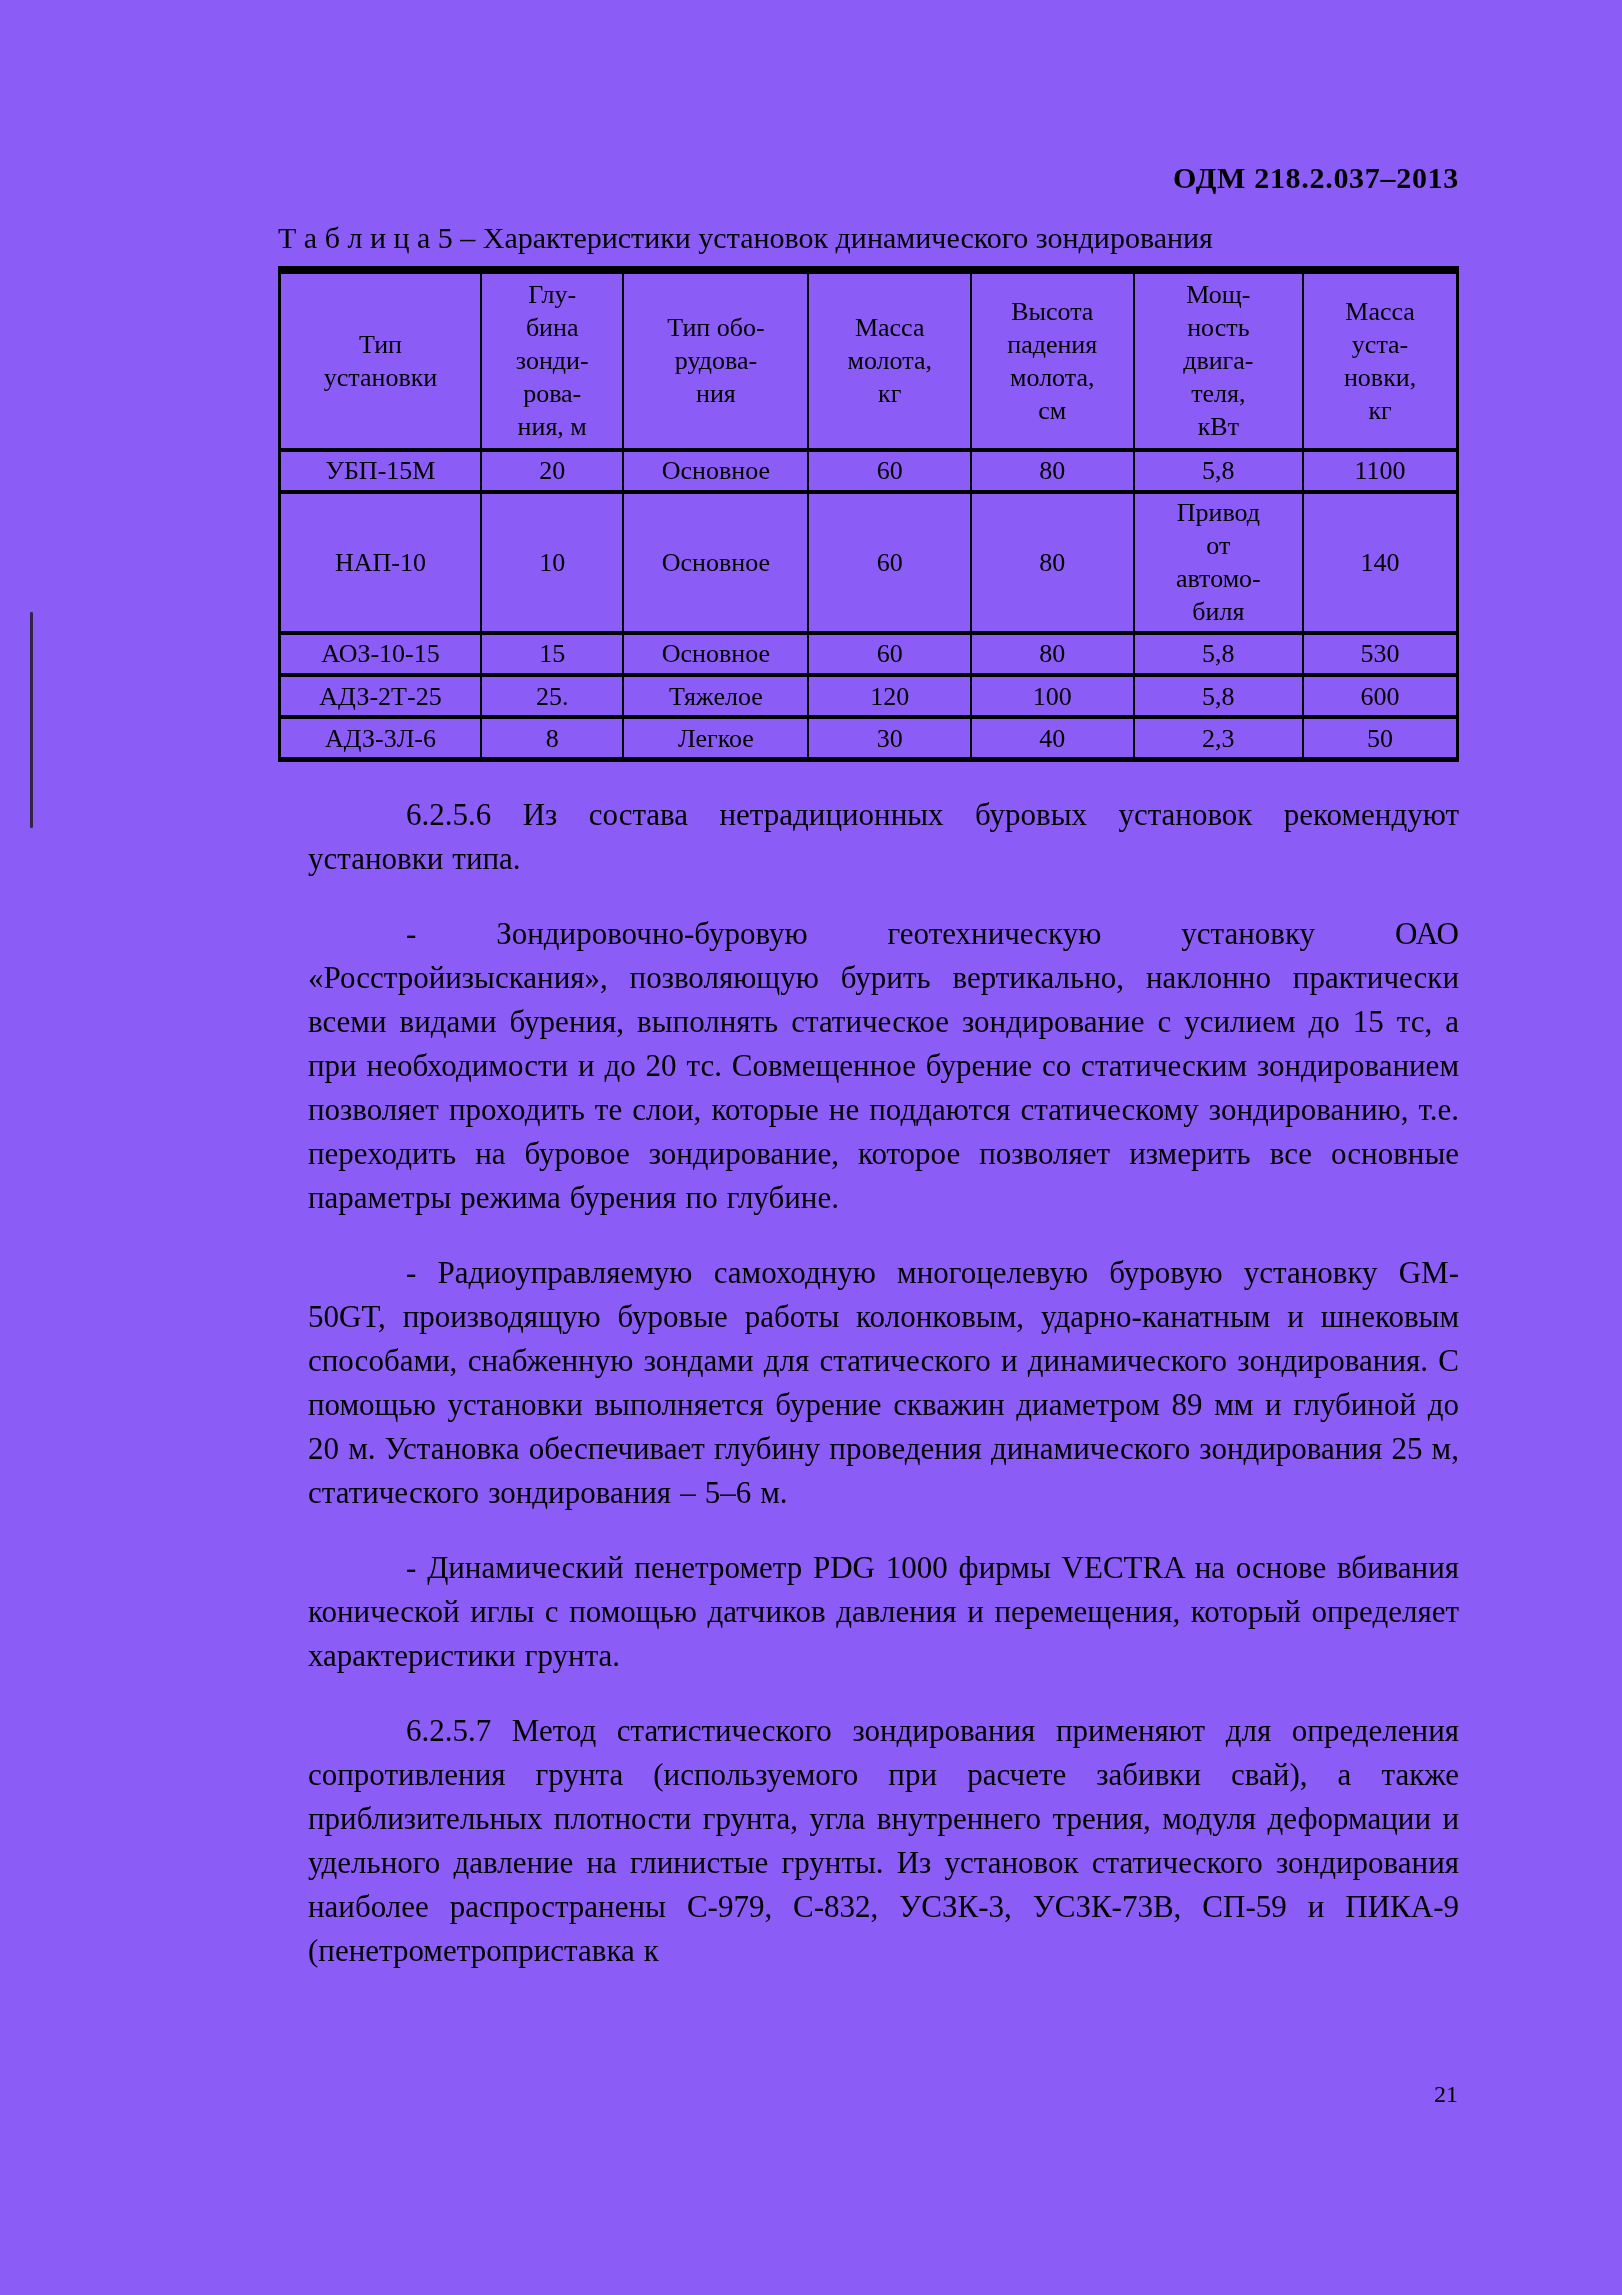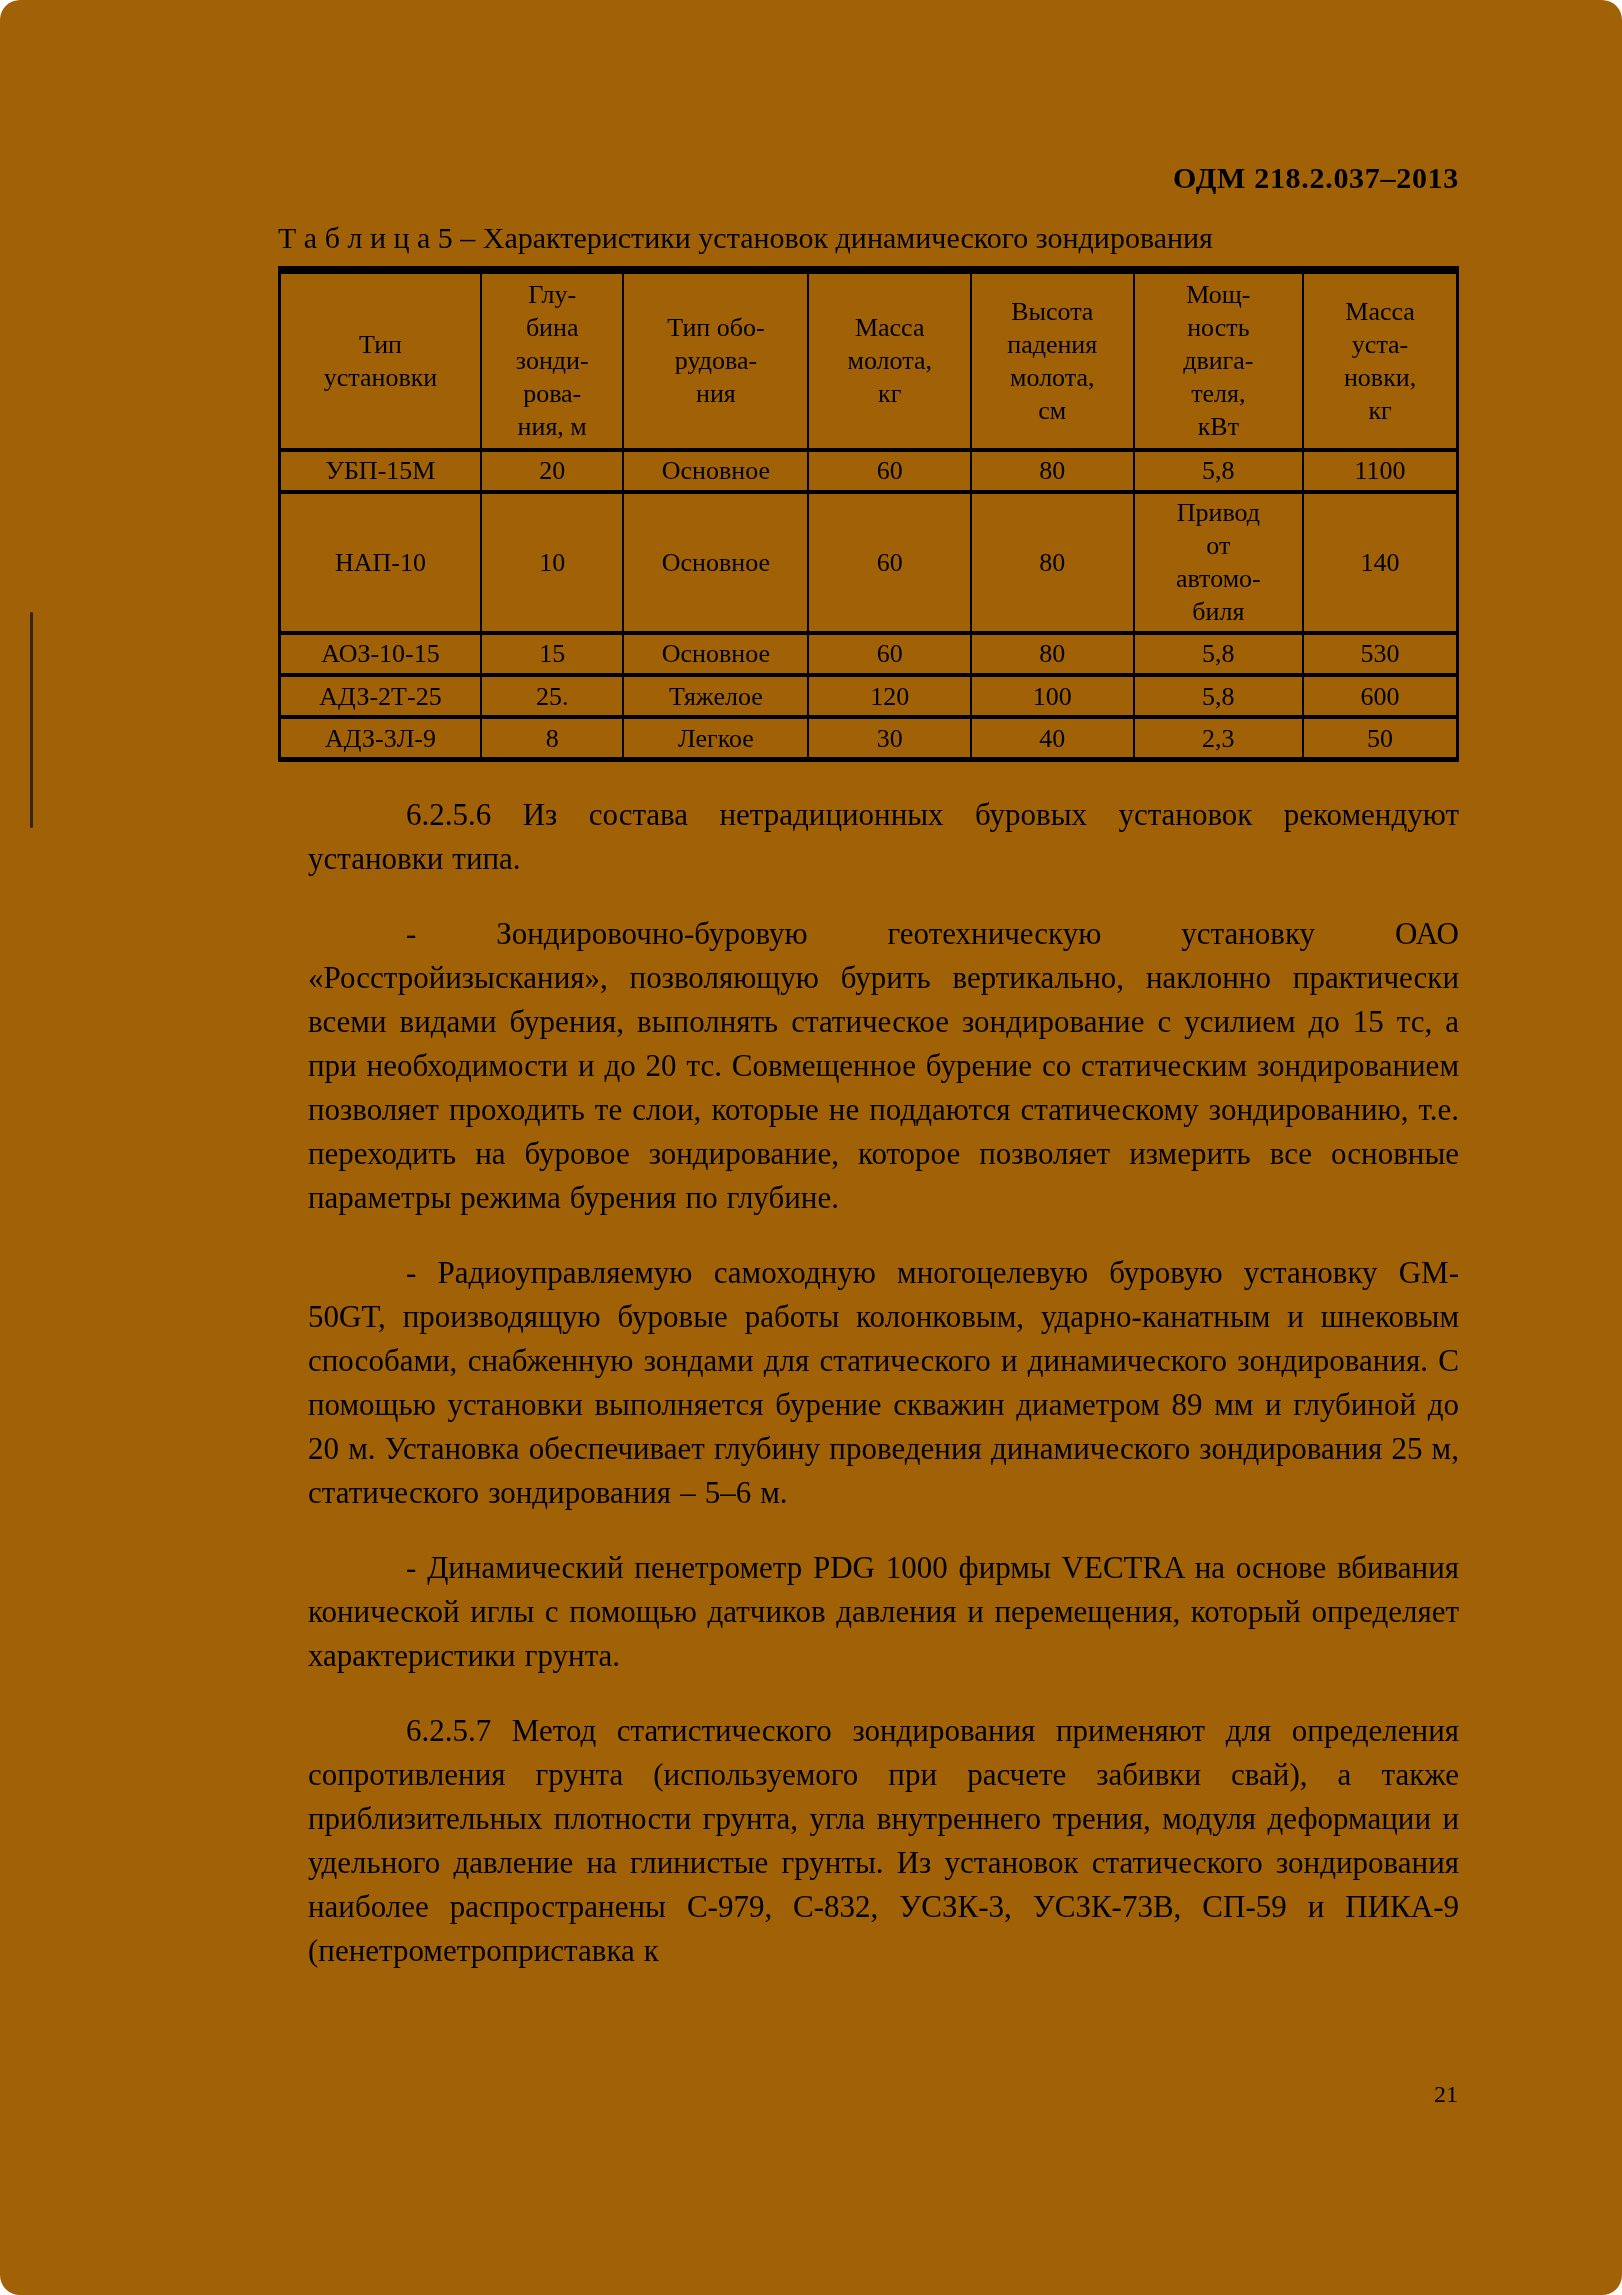--- a/index.html
+++ b/index.html
@@ -2,21 +2,21 @@
 <html style="font-size:10.5px"><head>
 <meta charset="utf-8">
 <style>
   html,body{margin:0;padding:0;}
   body{
     width:1622px;height:2295px;
     background:#ffffff;color:#000;
     font-family:"Liberation Serif","DejaVu Serif",serif;
     position:relative;overflow:hidden;
   }
-  .page{position:absolute;inset:0;background:#a16207;border-radius:20px;}
+  .page{position:absolute;inset:0;background:#8b5cf6;}
   
   .scan-artifact{
     position:absolute;left:30px;top:612px;width:3.3px;height:216px;
     background:#111;opacity:.75;border-radius:1.3px;
   }
   .content{
     position:absolute;left:278px;top:0;width:1181px;
   }
   .doc-code{
     margin-top:159px;
@@ -155,21 +155,21 @@
         <tr class="r-normal">
           <td>АДЗ-2Т-25</td>
           <td>25.</td>
           <td>Тяжелое</td>
           <td>120</td>
           <td>100</td>
           <td>5,8</td>
           <td>600</td>
         </tr>
         <tr class="r-normal">
-          <td>АДЗ-3Л-9</td>
+          <td>АДЗ-3Л-6</td>
           <td>8</td>
           <td>Легкое</td>
           <td>30</td>
           <td>40</td>
           <td>2,3</td>
           <td>50</td>
         </tr>
       </tbody>
     </table>
 

